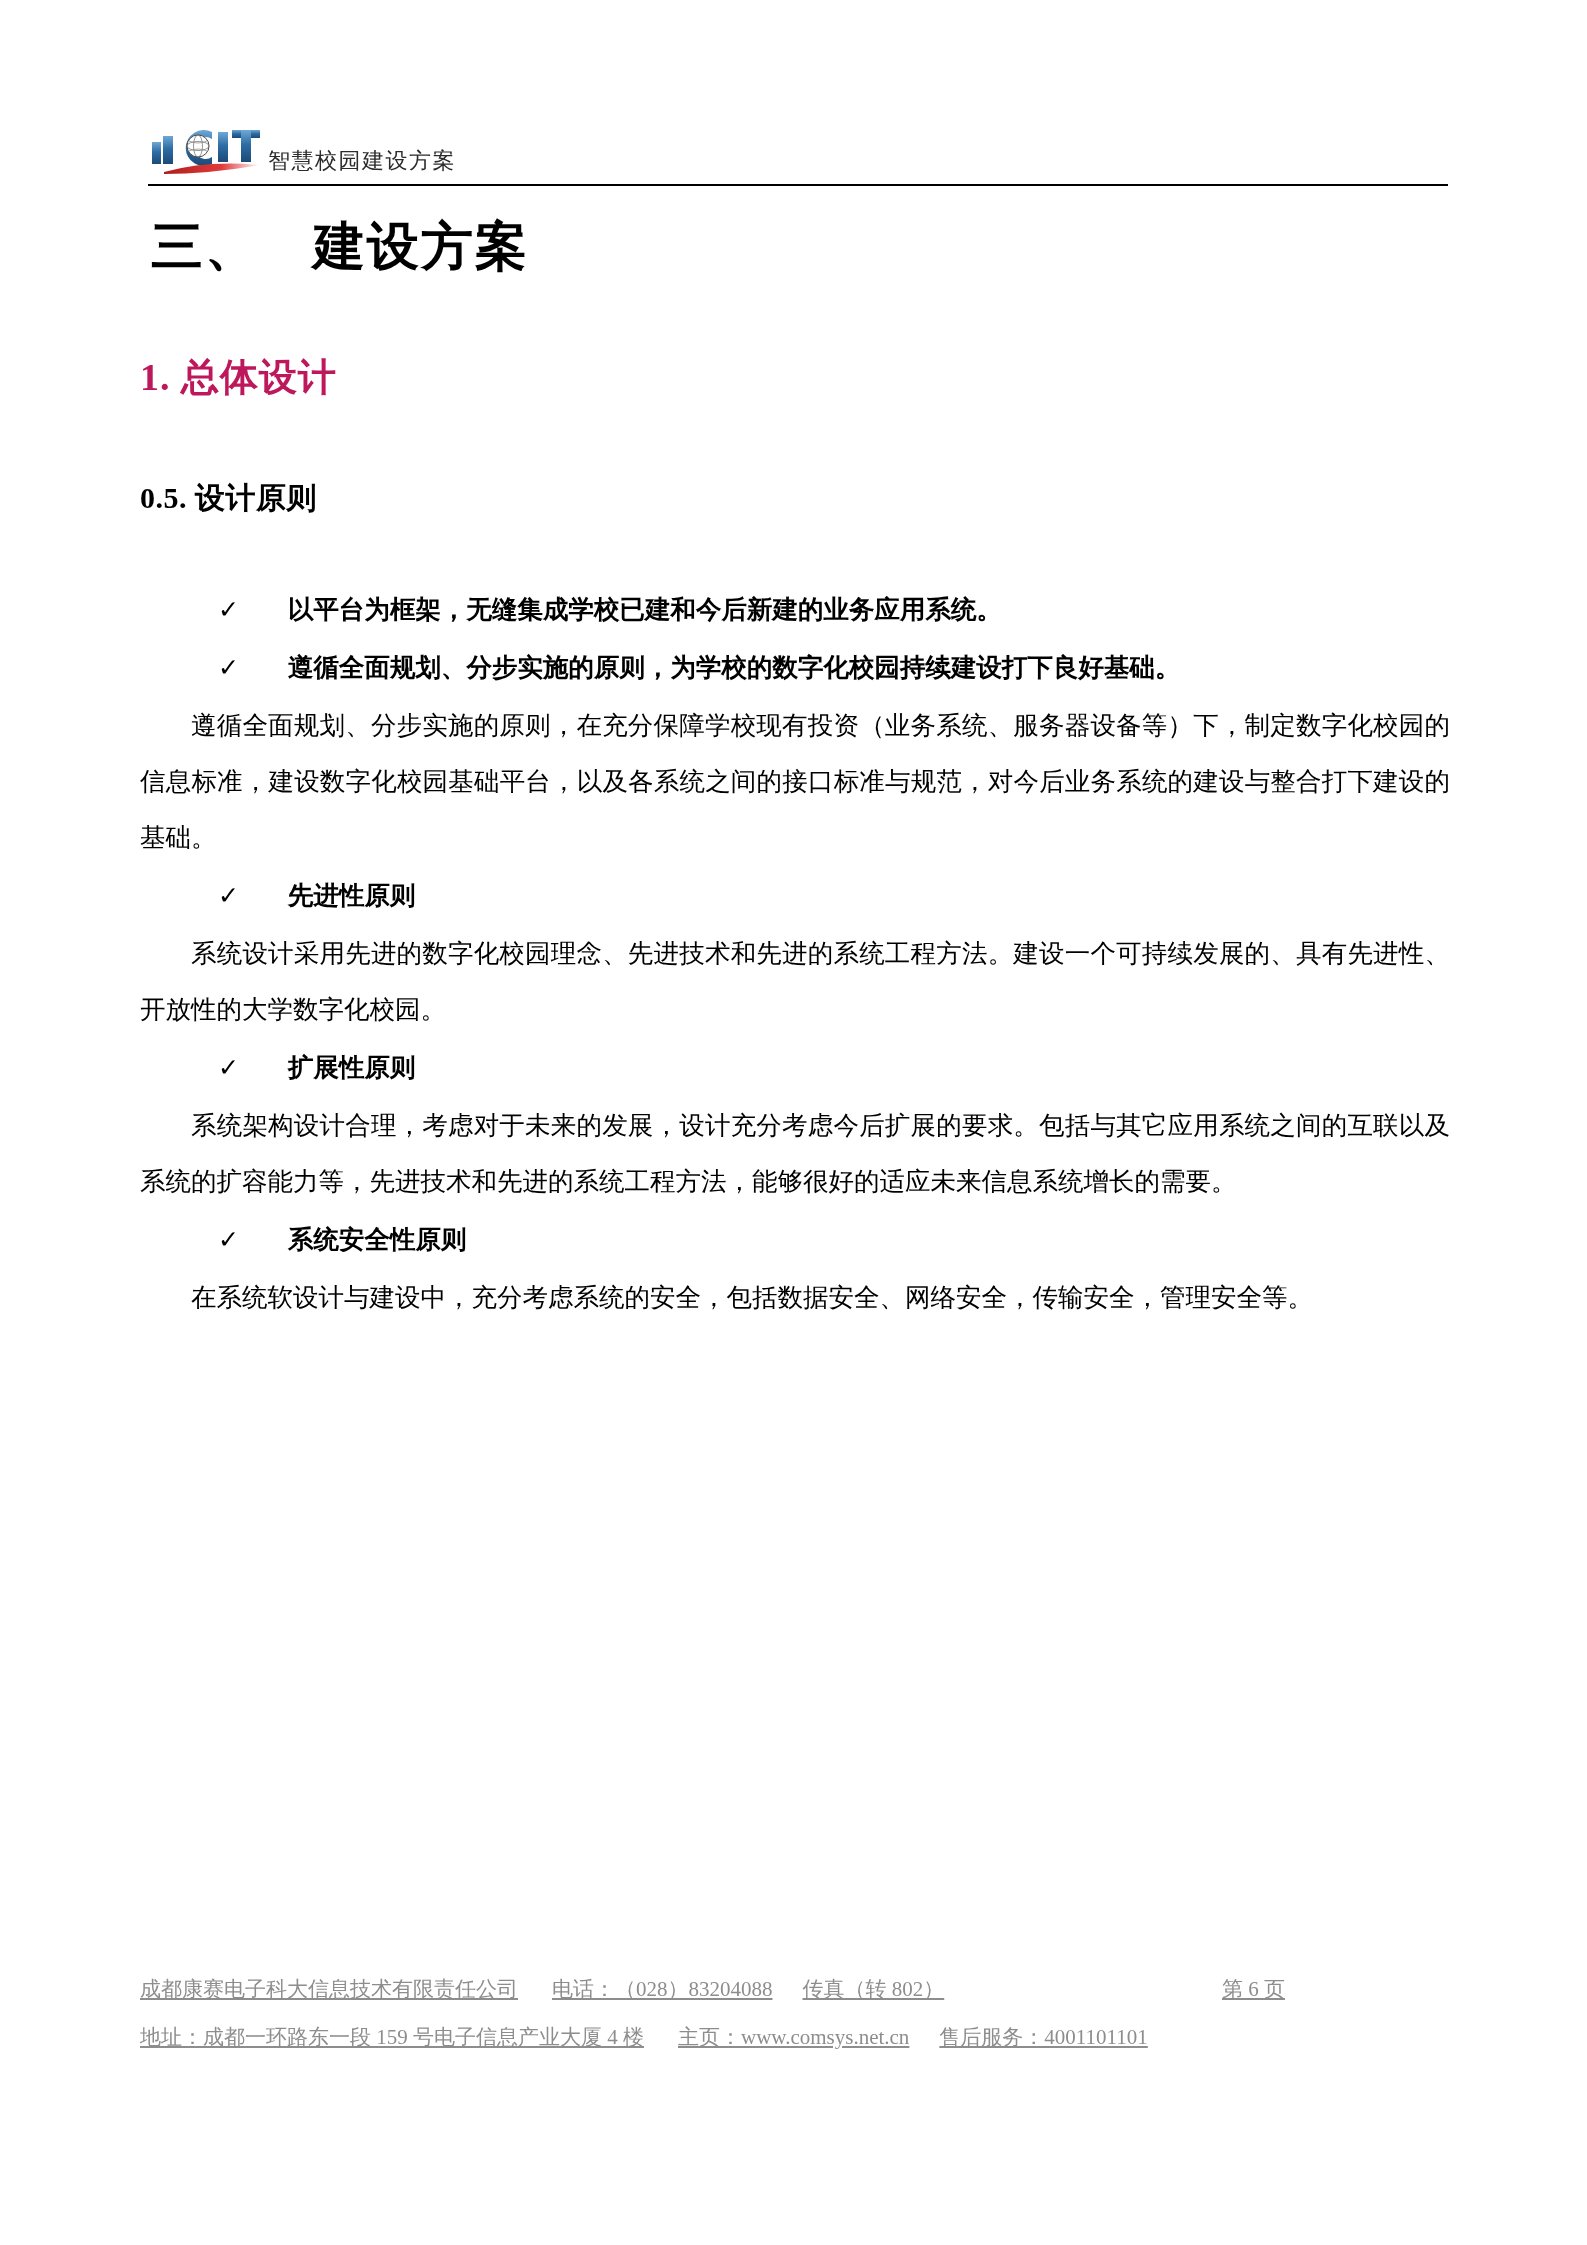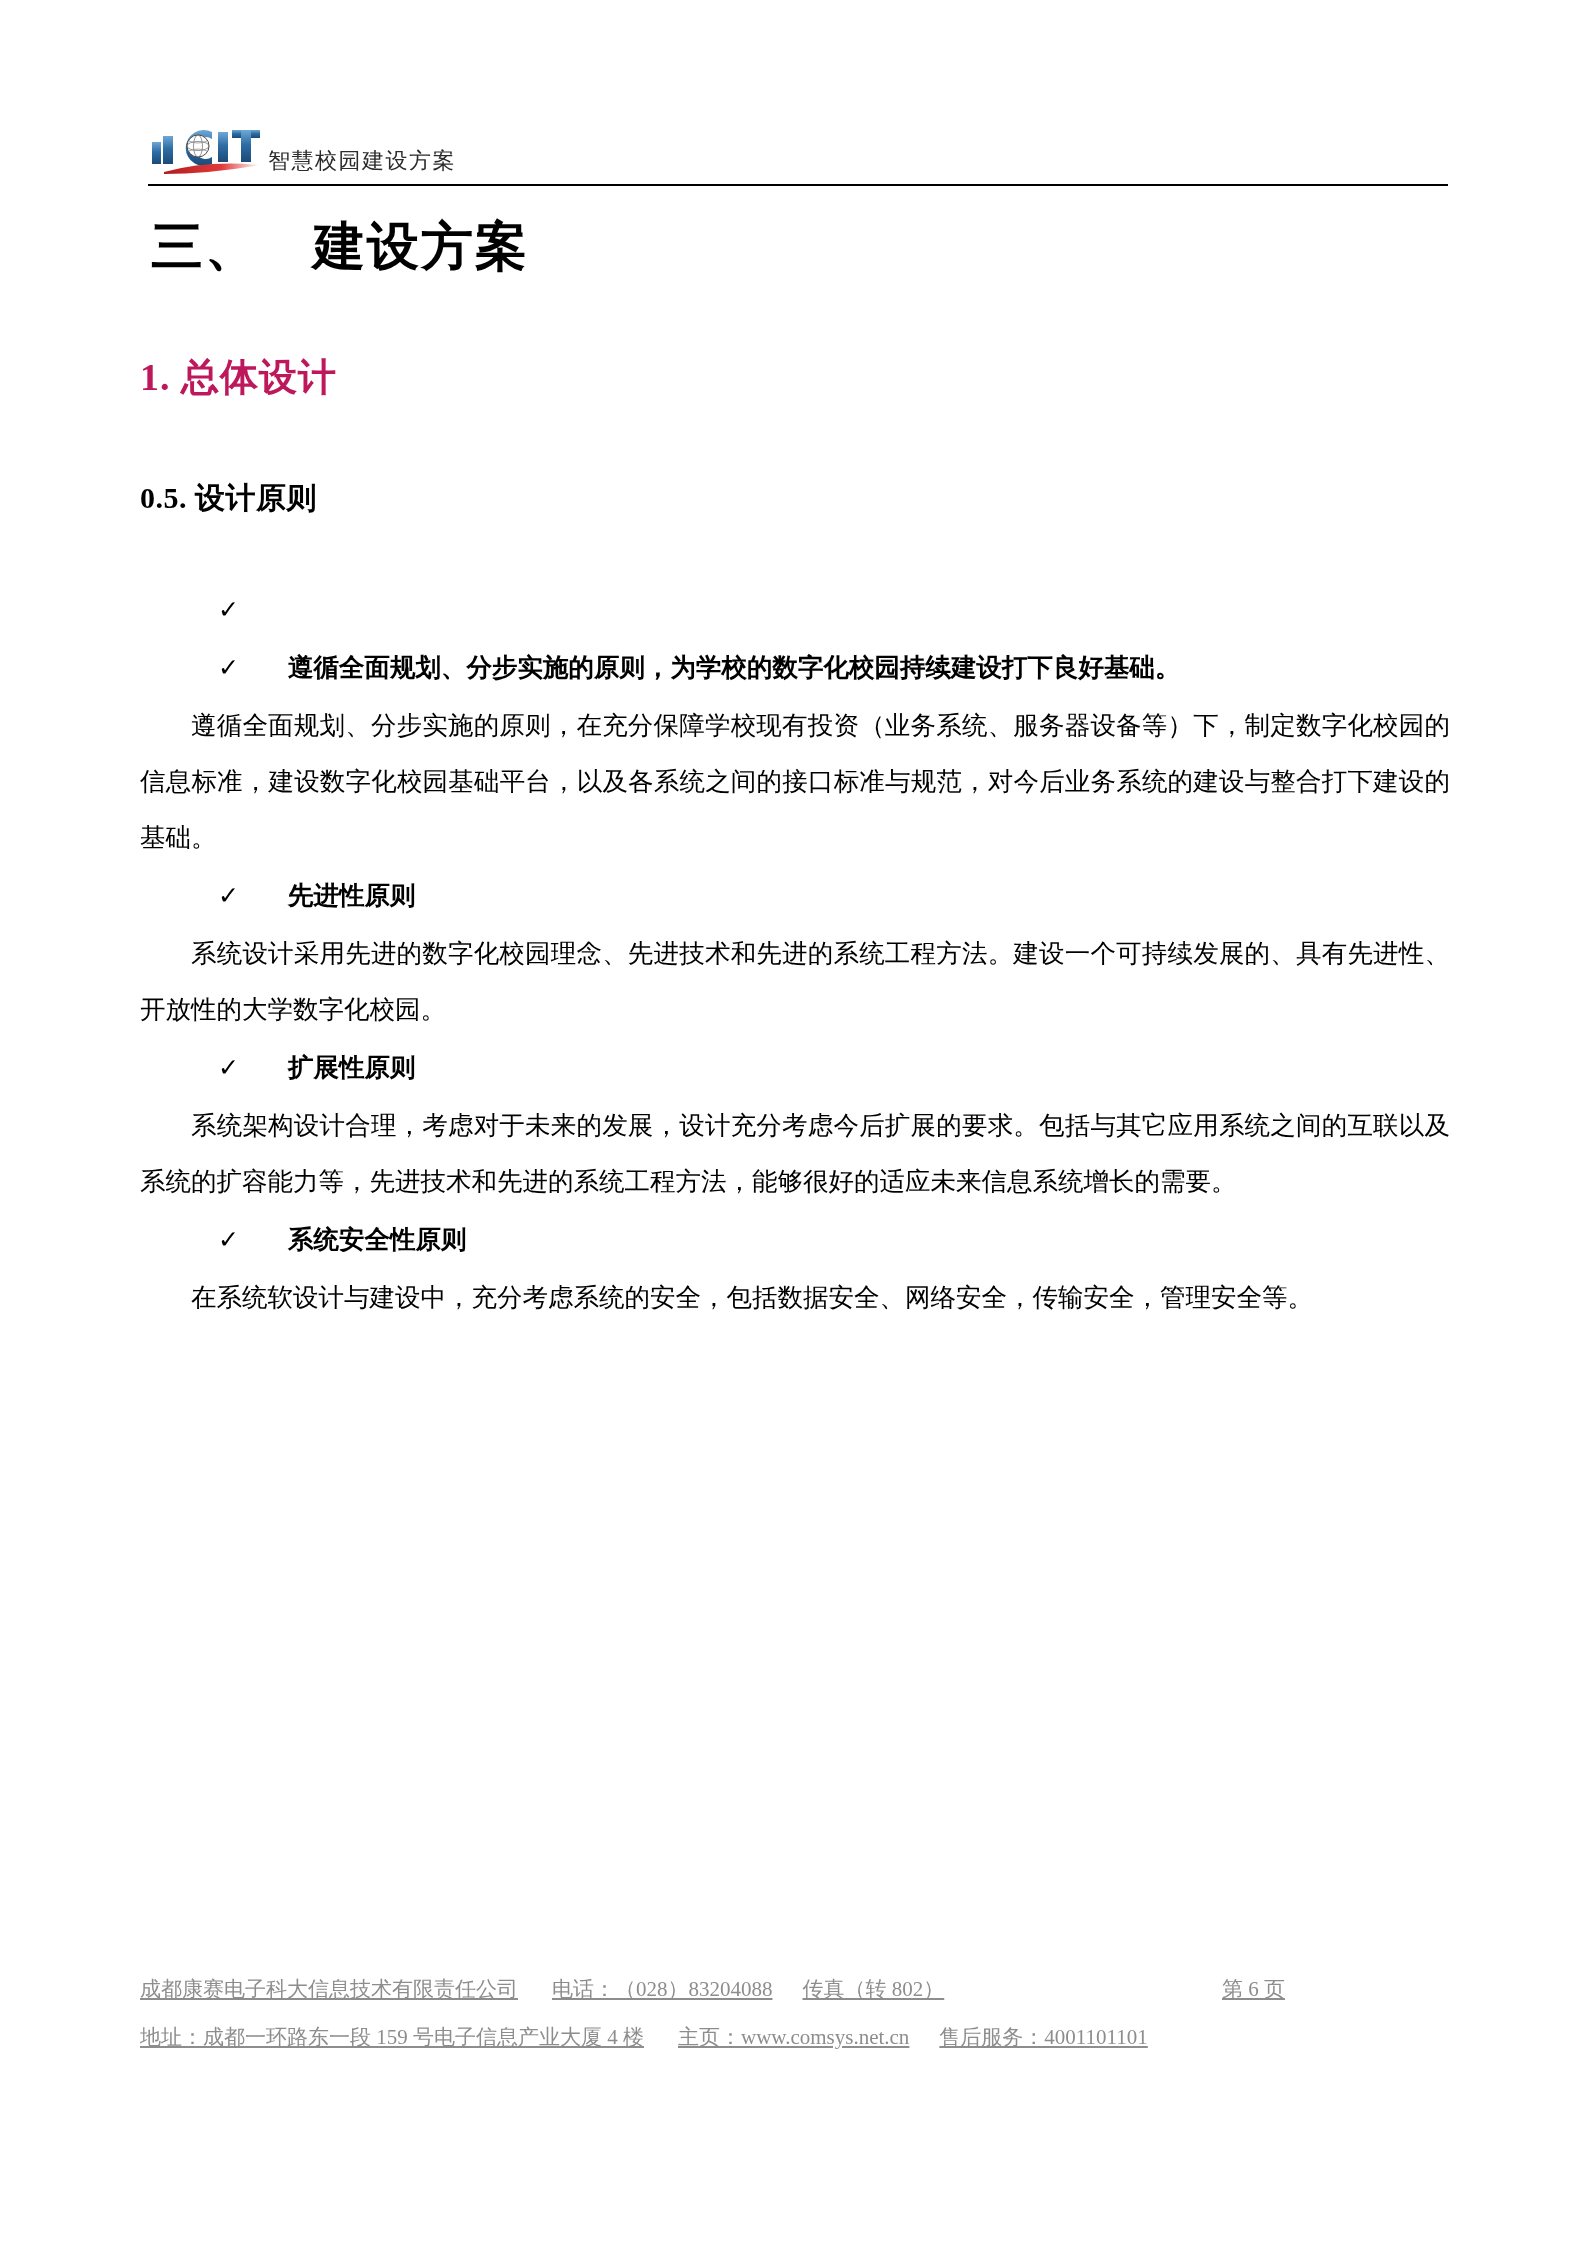--- a/index.html
+++ b/index.html
@@ -200,20 +200,21 @@
 
   <div class="h1">三、　建设方案</div>
   <div class="h2">1. 总体设计</div>
   <div class="h3">0.5. 设计原则</div>
 
   <div class="content">
 
 
     <div class="bullet">
       <span class="check">✓</span>
+      <span class="btext">以平台为框架，无缝集成学校已建和今后新建的业务应用系统。</span>
     </div>
 
     <div class="bullet">
       <span class="check">✓</span>
       <span class="btext">遵循全面规划、分步实施的原则，为学校的数字化校园持续建设打下良好基础。</span>
     </div>
     <p class="para">遵循全面规划、分步实施的原则，在充分保障学校现有投资（业务系统、服务器设备等）下，制定数字化校园的信息标准，建设数字化校园基础平台，以及各系统之间的接口标准与规范，对今后业务系统的建设与整合打下建设的基础。</p>
 
     <div class="bullet">
       <span class="check">✓</span>

